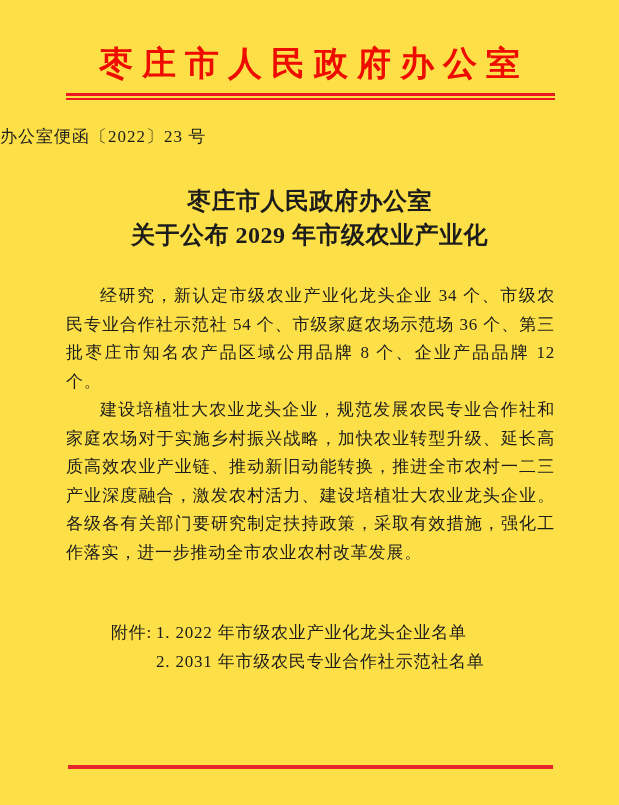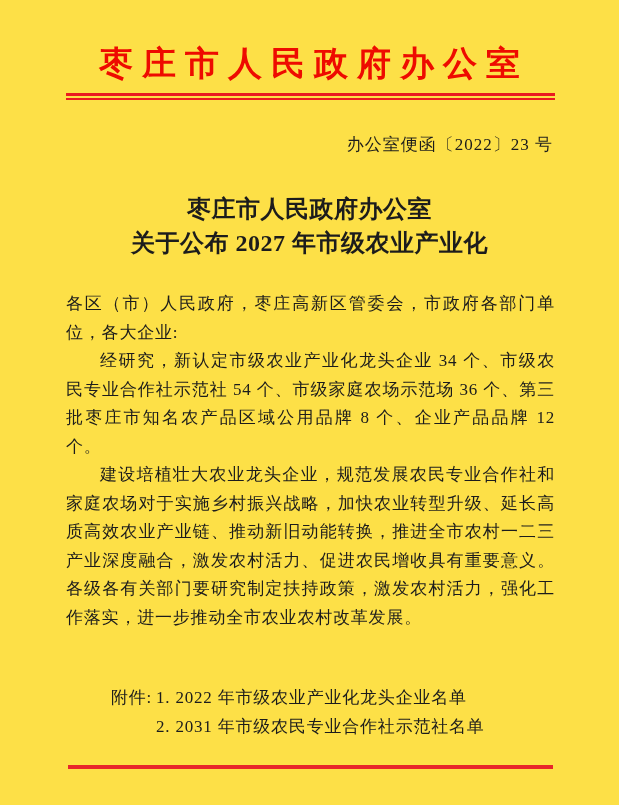--- a/index.html
+++ b/index.html
@@ -28,23 +28,22 @@
     line-height: 40px;
     white-space: nowrap;
   }
   .masthead-rule {
     margin: 9px 64px 0 66px;
     height: 2px;
     border-top: 3px solid #ea1b20;
     border-bottom: 2px solid #ea1b20;
   }
   .doc-number {
-    margin-top: 34px;
+    margin-top: 26px;
     padding-right: 66px;
-    text-align: right;
     font-size: 17px;
     line-height: 22px;
     letter-spacing: 1px;
   }
   .doc-title {
     margin: 36px 40px 0;
     text-align: center;
     font-size: 24px;
     font-weight: bold;
     line-height: 34px;
@@ -95,27 +94,26 @@
 <div class="page">
 
   <div class="masthead">枣庄市人民政府办公室</div>
 
   <div class="masthead-rule"></div>
 
   <div class="doc-number">办公室便函〔2022〕23 号</div>
 
   <div class="doc-title">
     <div>枣庄市人民政府办公室</div>
-    <div>关于公布 2027 年市级农业产业化</div>
+    <div>关于公布 2029 年市级农业产业化</div>
   </div>
 
   <div class="body-text">
-    <p>各区（市）人民政府，枣庄高新区管委会，市政府各部门单位，各大企业:</p>
     <p class="indent">经研究，新认定市级农业产业化龙头企业 34 个、市级农民专业合作社示范社 54 个、市级家庭农场示范场 36 个、第三批枣庄市知名农产品区域公用品牌 8 个、企业产品品牌 12 个。</p>
-    <p class="indent">建设培植壮大农业龙头企业，规范发展农民专业合作社和家庭农场对于实施乡村振兴战略，加快农业转型升级、延长高质高效农业产业链、推动新旧动能转换，推进全市农村一二三产业深度融合，激发农村活力、促进农民增收具有重要意义。各级各有关部门要研究制定扶持政策，激发农村活力，强化工作落实，进一步推动全市农业农村改革发展。</p>
+    <p class="indent">建设培植壮大农业龙头企业，规范发展农民专业合作社和家庭农场对于实施乡村振兴战略，加快农业转型升级、延长高质高效农业产业链、推动新旧动能转换，推进全市农村一二三产业深度融合，激发农村活力、建设培植壮大农业龙头企业。各级各有关部门要研究制定扶持政策，采取有效措施，强化工作落实，进一步推动全市农业农村改革发展。</p>
   </div>
 
   <div class="attachments">
     <div class="attach-row">
       <span class="attach-label">附件:</span><span>1. 2022 年市级农业产业化龙头企业名单</span>
     </div>
     <div class="attach-row cont">
       <span>2. 2031 年市级农民专业合作社示范社名单</span>
     </div>
   </div>

